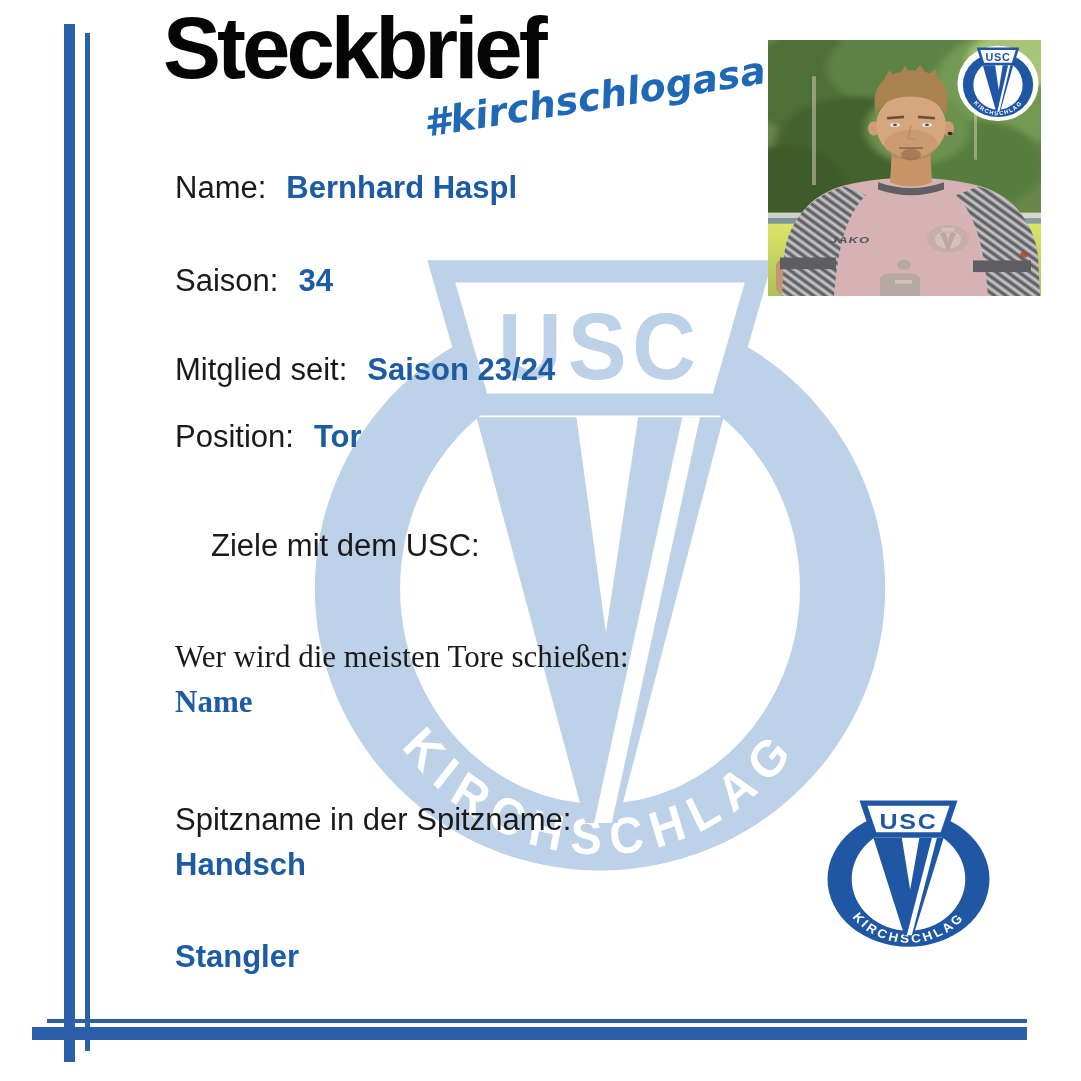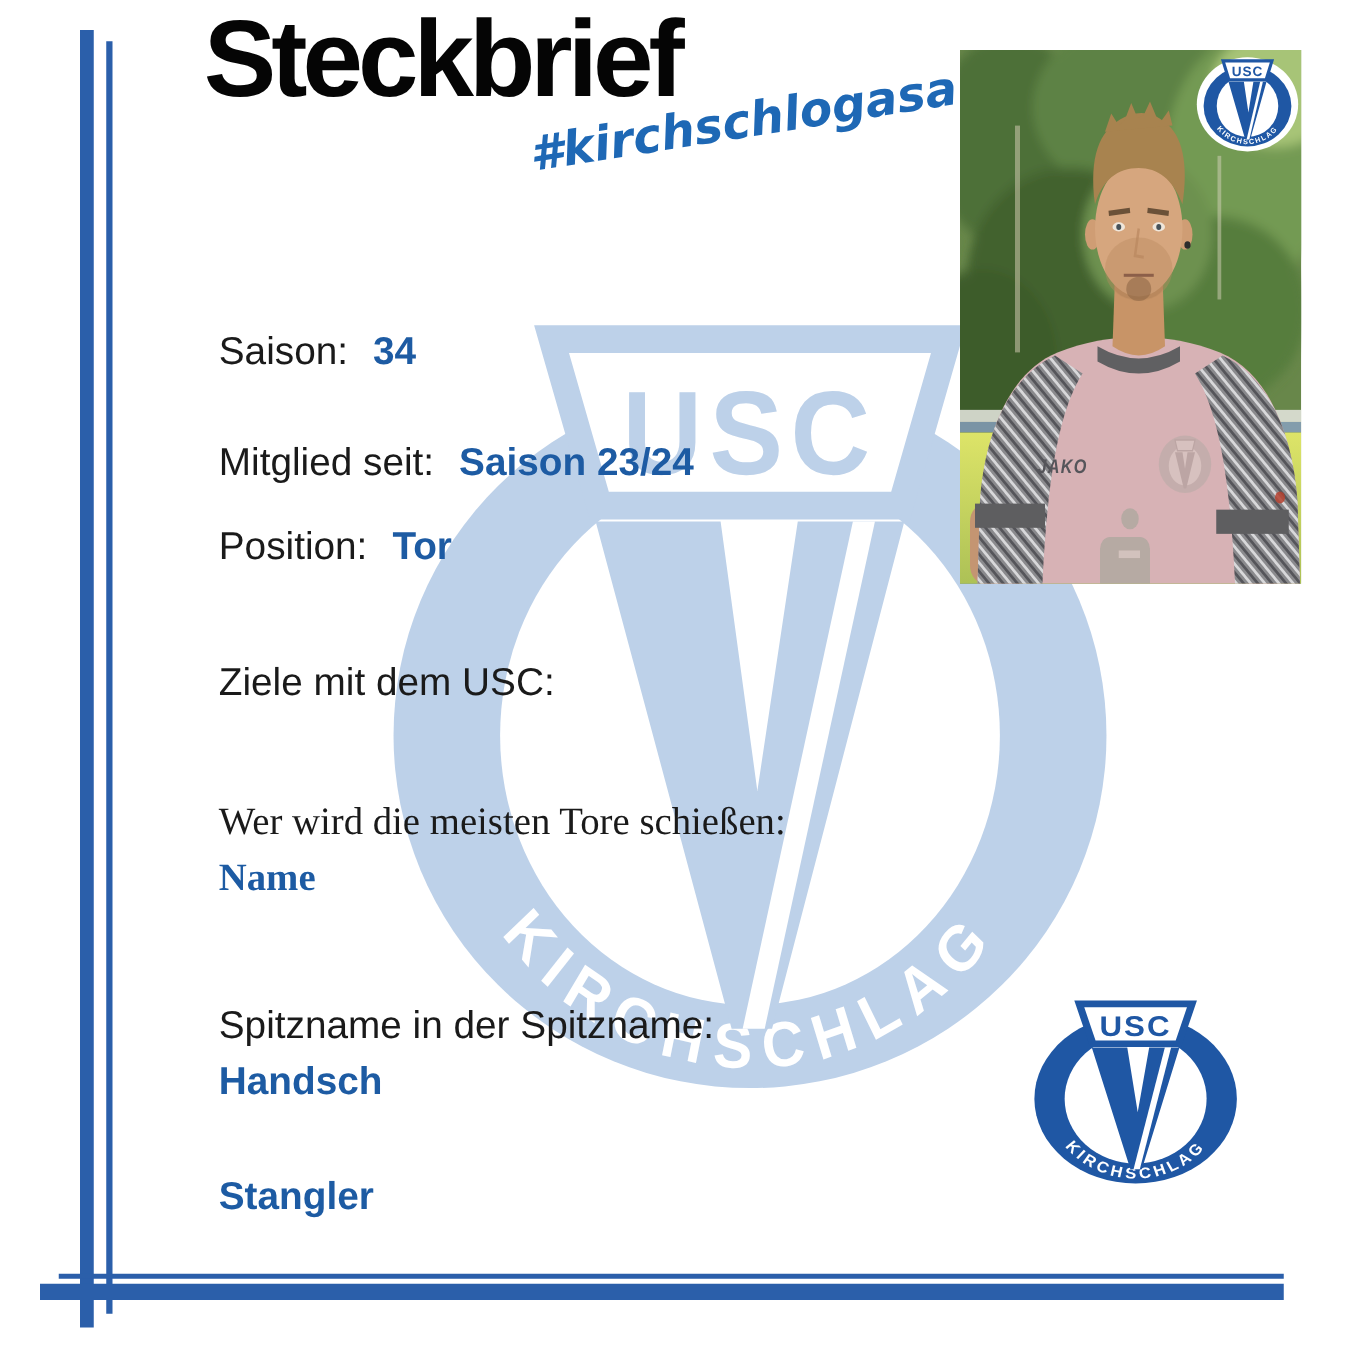--- a/index.html
+++ b/index.html
@@ -28,31 +28,31 @@
     transform:rotate(-9deg);transform-origin:0 50%;
     font-family:"DejaVu Sans",sans-serif;letter-spacing:0;
   }
 
   
   .row{position:absolute;left:175px;font-size:31px;color:#1a1a1a;line-height:36px;}
   .row.inline{display:flex;gap:20px;align-items:baseline;}
   .val{font-weight:bold;color:#1d5ba3;}
   .row.block .val{margin-top:9px;}
   .r-name{top:170px;} .r-alter{top:263px;} .r-mitglied{top:352px;} .r-position{top:419px;}
-  .r-ziele{top:528px;} .r-tore{top:639px;font-family:Liberation Serif, serif;} .r-spitzname{top:802px;} .r-nervig{top:930px;}
+  .r-ziele{top:528px;margin-left:36px;} .r-tore{top:639px;font-family:Liberation Serif, serif;} .r-spitzname{top:802px;} .r-nervig{top:930px;}
 
   
   svg.logo-instance{position:absolute;overflow:visible;}
   .watermark{left:306px;top:246px;width:588px;height:634px;--lb:#bdd1e9;--lw:#ffffff;z-index:0;}
   .corner-logo{left:825px;top:797px;width:167px;height:152px;--lb:#1f57a4;--lw:#ffffff;z-index:3;}
   .header-z{z-index:2;}
   .row{z-index:2;}
 
   
-  .photo{position:absolute;left:768px;top:40px;width:273px;height:427px;z-index:3;}
+  .photo{position:absolute;left:768px;top:40px;width:273px;height:256px;z-index:3;}
   .photo > svg.scene{position:absolute;inset:0;width:100%;height:100%;}
   .photo-badge{position:absolute;left:188px;top:0px;width:84px;height:84px;--lb:#1f57a4;--lw:#ffffff;overflow:visible;}
 </style>
 </head>
 <body>
 
 <div class="canvas">
 
   <svg width="0" height="0" style="position:absolute" aria-hidden="true">
     <defs>
@@ -169,20 +169,24 @@
         </g>
       </g>
     </svg>
 
     <svg class="photo-badge" viewBox="-16 -16 232 232">
       <ellipse cx="100" cy="104" rx="112" ry="104" fill="#ffffff"></ellipse>
       <use href="#uscLogo"></use>
     </svg>
   </div>
 
+  <div class="row inline r-name">
+    <span class="lbl">Name:</span>
+    <span class="val">Bernhard Haspl</span>
+  </div>
   <div class="row inline r-alter">
     <span class="lbl">Saison:</span>
     <span class="val">34</span>
   </div>
   <div class="row inline r-mitglied">
     <span class="lbl">Mitglied seit:</span>
     <span class="val">Saison 23/24</span>
   </div>
   <div class="row inline r-position">
     <span class="lbl">Position:</span>

